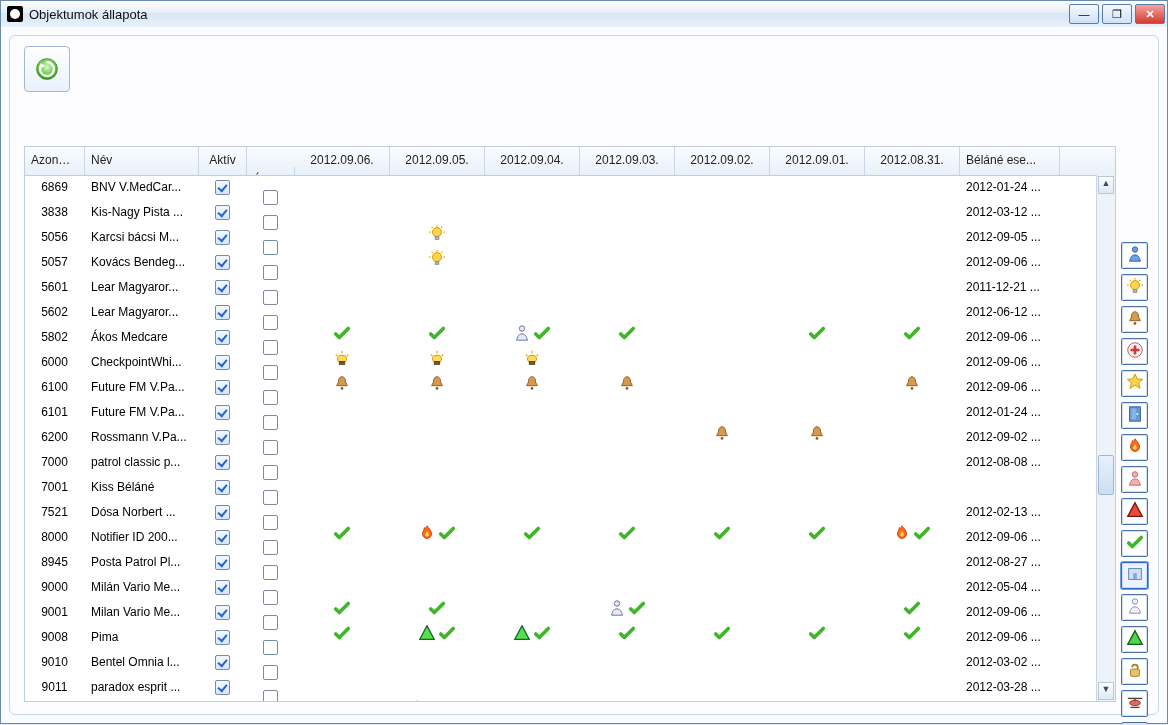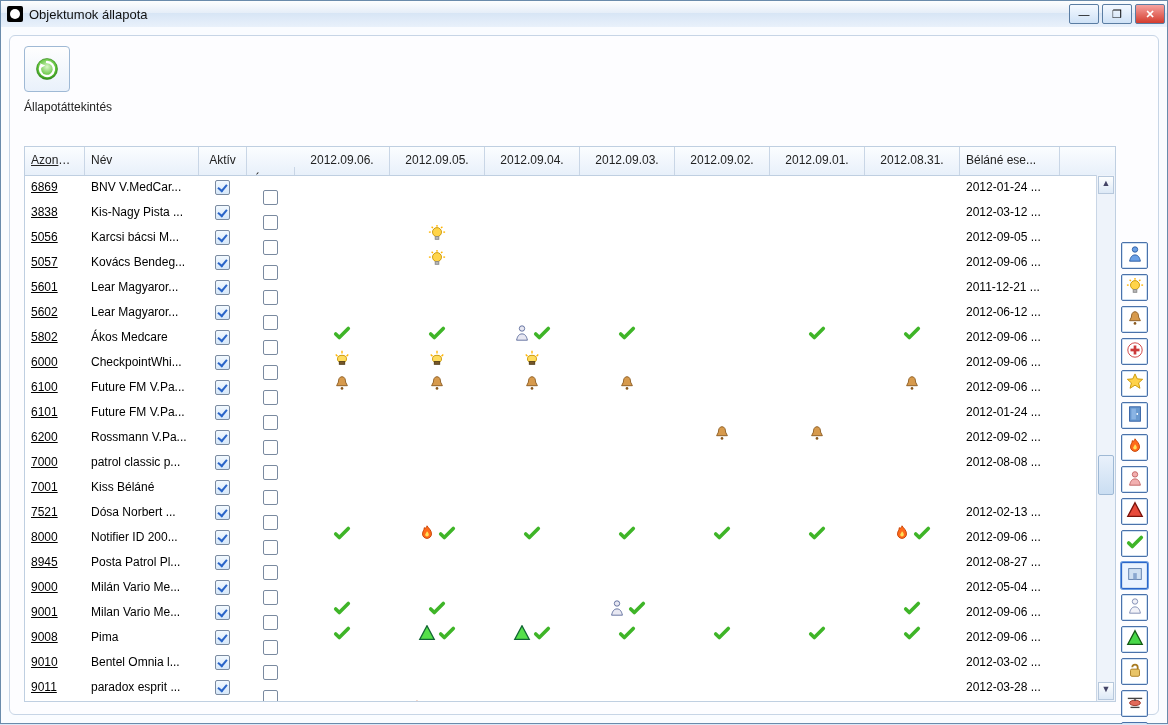--- a/index.html
+++ b/index.html
@@ -12,21 +12,21 @@
   .winbtn{width:28px;height:18px;border:1px solid #5a7da3;border-radius:2px;display:flex;align-items:center;justify-content:center;font-size:11px;background:linear-gradient(#f4f9ff,#cfe2f6);}
   .winbtn.close{background:linear-gradient(#f6a3a0,#d43c2e);color:#fff;font-weight:bold;}
   .content{position:absolute;top:26px;left:0;right:0;bottom:0;background:#fafcff;}
   .panel{position:absolute;inset:8px 8px 8px 8px;background:#fdfdff;border:1px solid #c7d5e6;border-radius:6px;}
   .refresh-btn{width:44px;height:44px;margin:10px 0 6px 14px;border:1px solid #9fb9d5;border-radius:4px;background:linear-gradient(#fefefe,#e9f1fb);display:flex;align-items:center;justify-content:center;}
   .refresh-btn svg{width:28px;height:28px;}
   .section-label{padding:2px 0 4px 14px;color:#222;}
   .grid{position:absolute;left:14px;right:42px;top:110px;bottom:12px;border:1px solid #bfcfe1;background:#fff;}
   .grid-head{display:flex;height:28px;border-bottom:1px solid #bfcfe1;background:linear-gradient(#fbfdff,#e8f0fa);}
   .gh{border-right:1px solid #c9d6e6;padding:6px 6px 0 6px;color:#222;white-space:nowrap;overflow:hidden;text-overflow:ellipsis;box-sizing:border-box;}
-  .c-id{width:60px;text-align:left;padding-right:10px;text-decoration:underline;}
+  .c-id{width:60px;text-align:center;padding-right:10px;}
   .c-name{width:114px;}
   .c-act{width:48px;text-align:center;}
   .c-arm{width:48px;text-align:center;margin-top:20px;}
   .c-date{width:95px;text-align:center;}
   .c-last{width:100px;}
   .grid-body{position:absolute;top:28px;left:0;right:18px;bottom:0;overflow:hidden;}
   .row{display:flex;height:24px;align-items:center;border-bottom:1px solid transparent;}
   .cell{box-sizing:border-box;overflow:hidden;white-space:nowrap;text-overflow:ellipsis;padding:0 6px;border-right:1px solid transparent;height:24px;line-height:24px;}
   .c-date .icons{display:flex;justify-content:center;align-items:center;gap:2px;height:24px;}
   .chk{width:13px;height:13px;border:1px solid #7a8aa0;background:#fff;display:inline-block;vertical-align:middle;position:relative;border-radius:2px;}
@@ -64,21 +64,20 @@
                 <stop offset="0%" stop-color="#d9f7c8"></stop>
                 <stop offset="70%" stop-color="#5fc23a"></stop>
                 <stop offset="100%" stop-color="#2f8f17"></stop>
               </radialGradient>
             </defs>
           <circle cx="24" cy="24" r="18" fill="url(#rg)" stroke="#2b7d13" stroke-width="1"></circle>
           <path d="M24 12 a12 12 0 1 1 -11 7" fill="none" stroke="#fff" stroke-width="4" stroke-linecap="round"></path>
           <path d="M12 14 l2 8 l7 -4 z" fill="#fff"></path>
         </svg>
       </div>
-      <div class="section-label">Állapotáttekintés</div>
 
       <div class="grid">
         <div class="grid-head">
           <div class="gh c-id">Azonos...</div>
           <div class="gh c-name">Név</div>
           <div class="gh c-act">Aktív</div>
           <div class="gh c-arm">Élesí...</div>
           <div class="gh c-date">2012.09.06.</div>
           <div class="gh c-date">2012.09.05.</div>
           <div class="gh c-date">2012.09.04.</div>

